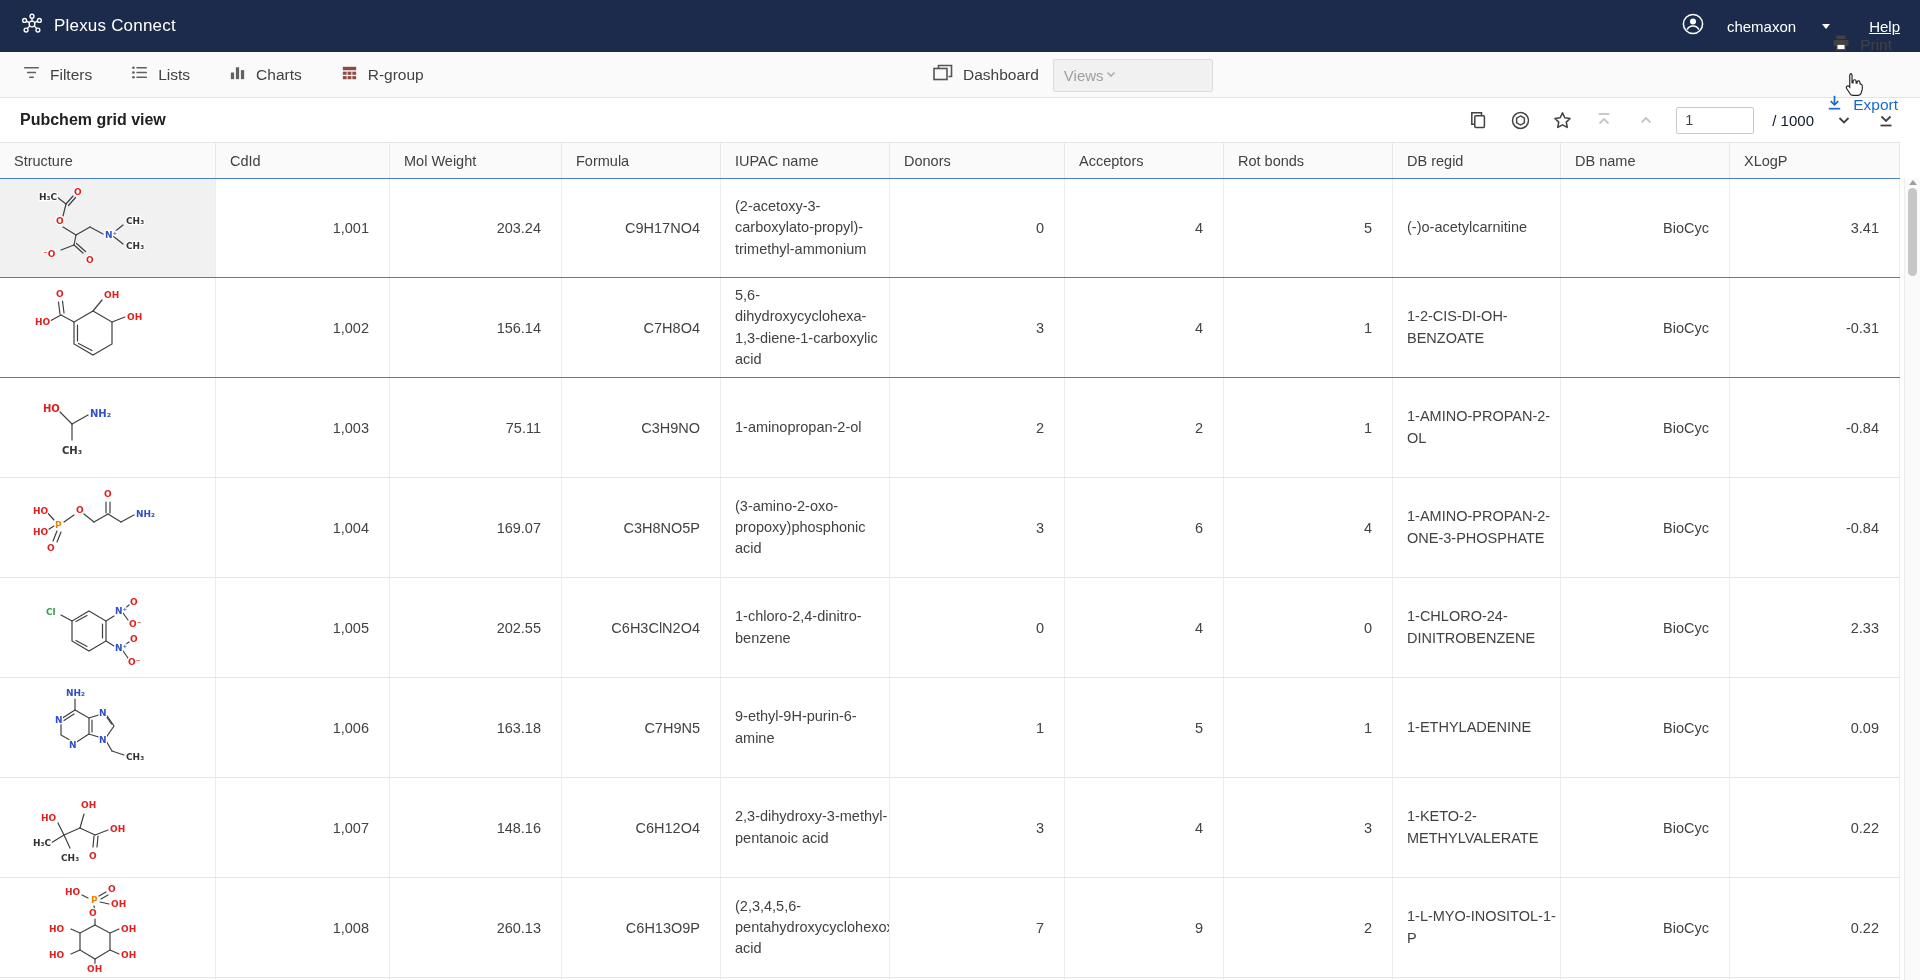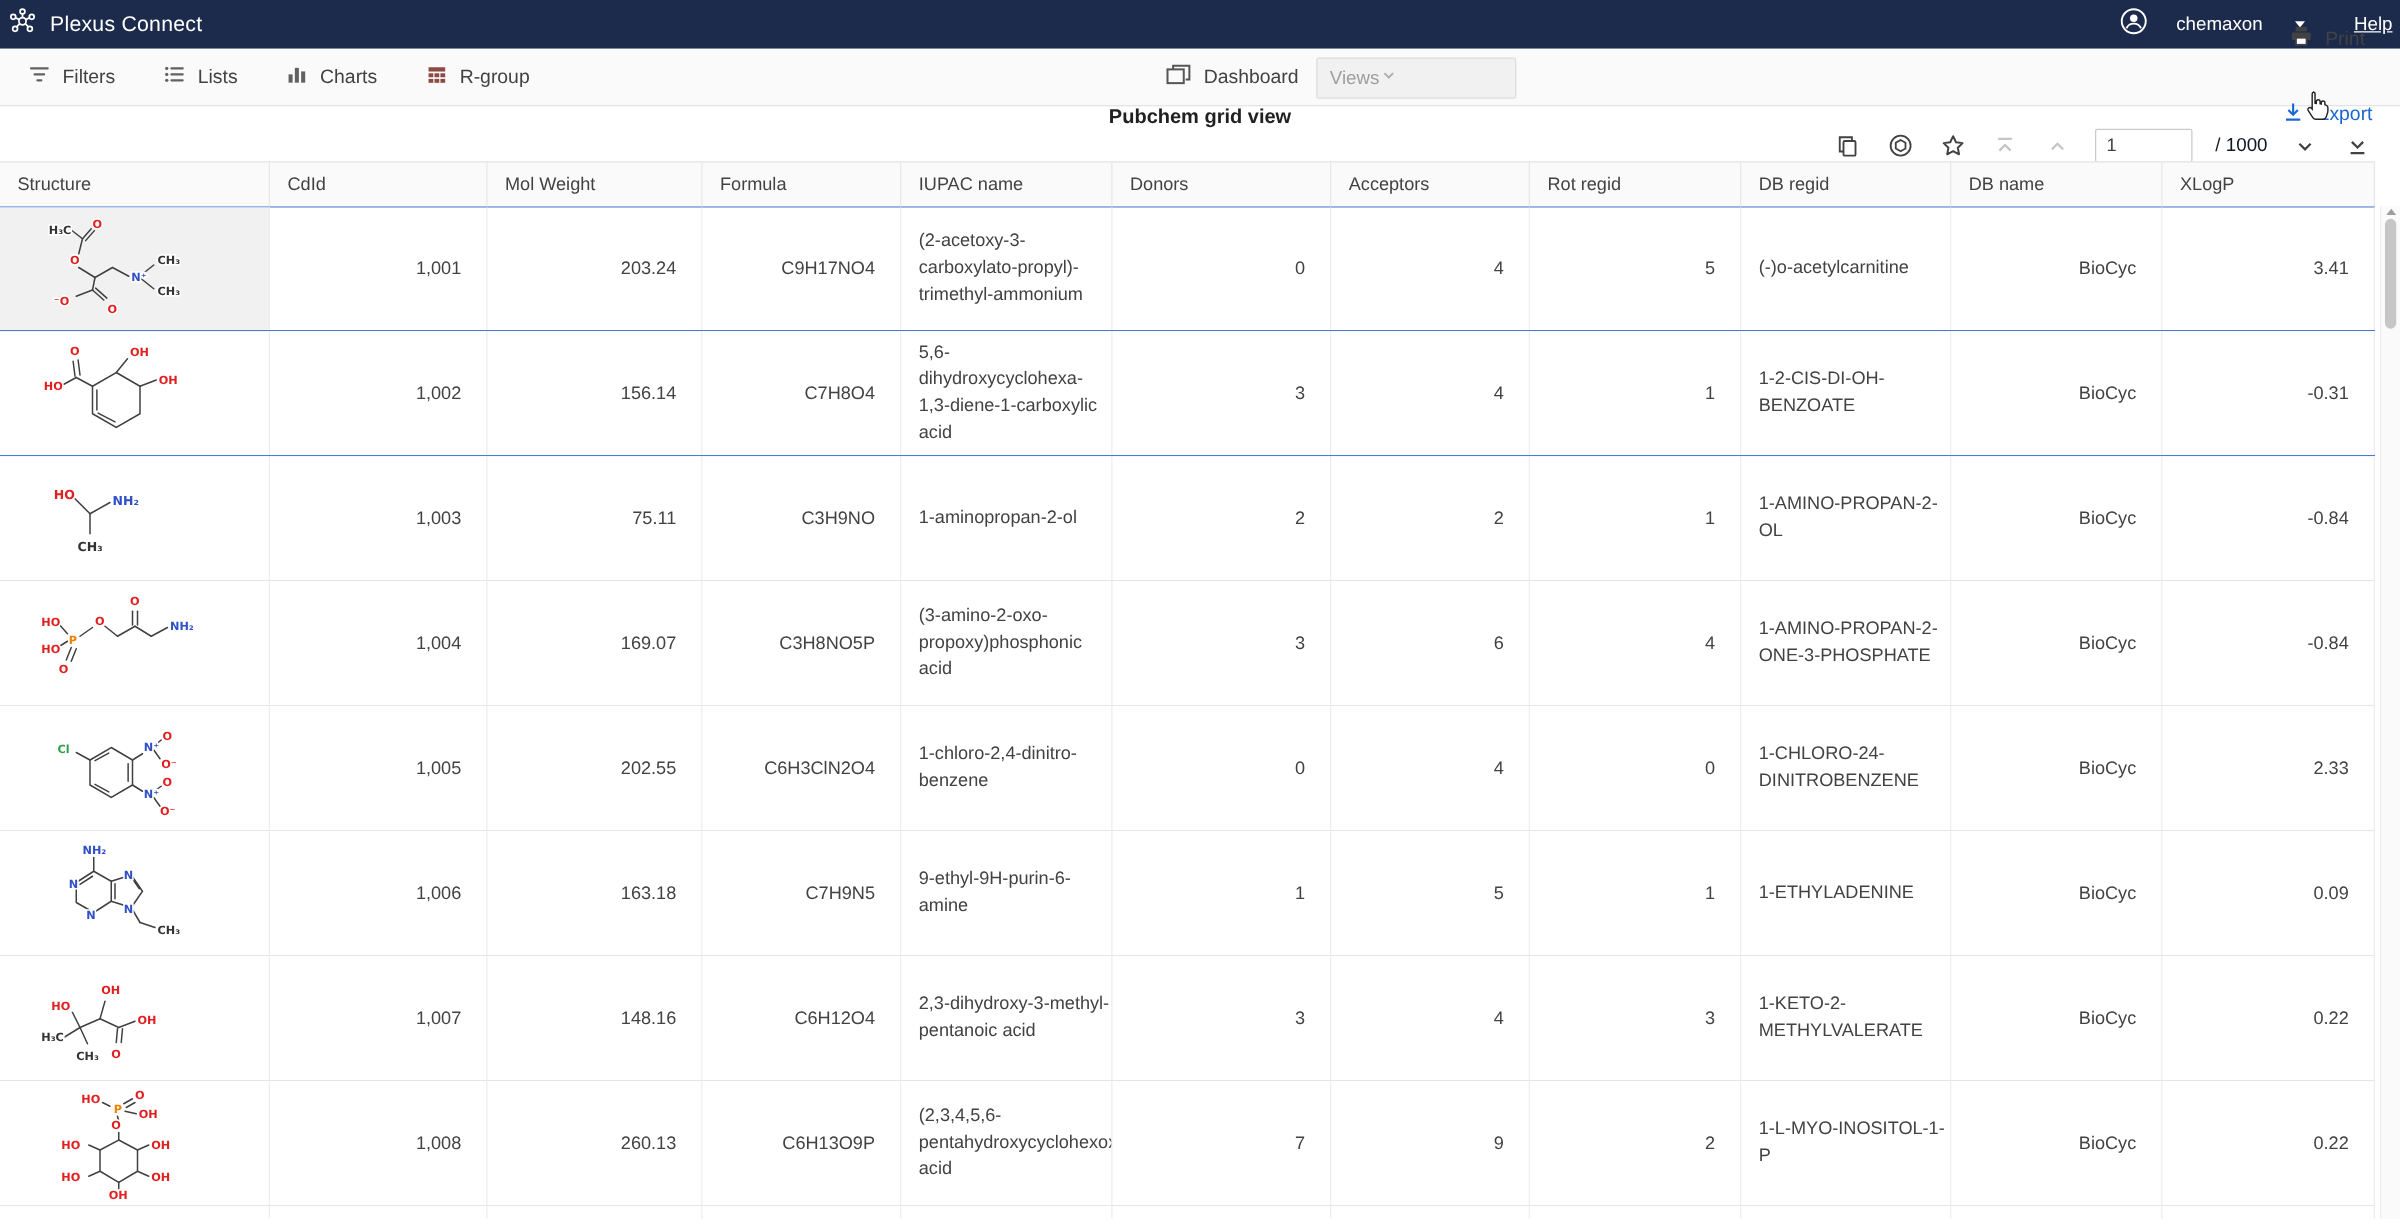--- a/index.html
+++ b/index.html
@@ -1,39 +1,39 @@
 <!DOCTYPE html>
 <html><head>
 <meta charset="utf-8">
 <style>
   * { box-sizing: border-box; margin: 0; padding: 0; }
   html,body { width:1920px; height:980px; overflow:hidden; background:#fff;
     font-family:"Liberation Sans","DejaVu Sans",sans-serif; color:#424242; }
 
   
-  .navbar { height:39px; background:#1c2b4c; display:flex; align-items:center; padding:0 6px; color:#fff; }
+  .navbar { height:52px; background:#1c2b4c; display:flex; align-items:center; padding:0 20px; color:#fff; }
   .nav-brand { display:flex; align-items:center; gap:10px; }
   .nav-title { font-size:17px; font-weight:400; letter-spacing:.2px; }
   .nav-right { margin-left:auto; display:flex; align-items:center; gap:23px; }
   .user-name { font-size:15px; }
   .caret-down { width:0; height:0; border-left:4.5px solid transparent; border-right:4.5px solid transparent; border-top:5px solid #fff; margin-left:3px; }
   .help-link { color:#fff; text-decoration:underline; font-size:15px; margin-left:16px; cursor:pointer; }
 
   
   .toolbar { position:relative; height:46px; background:#fafafa; border-bottom:1px solid #e4e4e4; display:flex; align-items:center; padding:0 22px; }
   .tb-left { display:flex; align-items:center; gap:38px; }
   .tb-btn { display:flex; align-items:center; gap:9px; font-size:15.5px; color:#424242; cursor:pointer; white-space:nowrap; }
   .tb-center { position:absolute; left:932px; top:0; height:46px; display:flex; align-items:center; gap:14px; }
   .views-select { width:160px; height:33px; background:#f1f1f1; border:1px solid #dcdcdc; border-radius:2px;
       display:flex; align-items:center; justify-content:flex-start; padding:0 10px; color:#9e9e9e; font-size:15px; cursor:default; }
   .tb-right { margin-left:auto; display:flex; align-items:center; gap:36px;flex-direction:column; }
   .export-btn { color:#1967d2; }
 
   
-  .view-header { height:44px; display:flex; align-items:center; padding:0 20px; background:#fff;flex-direction:column; }
+  .view-header { height:44px; display:flex; align-items:center; padding:0 20px; background:#fff; }
   .view-title { font-size:16px; font-weight:700; color:#212121; }
   .vh-right { margin-left:auto; display:flex; align-items:center; gap:18px; padding-right:2px; }
   .icon-btn { width:24px; height:24px; display:flex; align-items:center; justify-content:center; cursor:pointer; }
   .page-input { width:78px; height:27px; border:1px solid #c9c9c9; border-radius:2px; font-size:14.5px; padding:0 8px;
       color:#424242; font-family:inherit; }
   .page-total { font-size:15px; color:#0f172a; white-space:nowrap; }
 
   
   .table { position:relative; }
   .grid-cols { display:grid; grid-template-columns:216px 174px 172px 159px 169px 175px 159px 169px 168px 169px 170px; width:1900px; }
@@ -241,21 +241,21 @@
 <div class="table">
 
   <div class="thead grid-cols">
     <div class="th">Structure</div>
     <div class="th">CdId</div>
     <div class="th">Mol Weight</div>
     <div class="th">Formula</div>
     <div class="th">IUPAC name</div>
     <div class="th">Donors</div>
     <div class="th">Acceptors</div>
-    <div class="th">Rot regid</div>
+    <div class="th">Rot bonds</div>
     <div class="th">DB regid</div>
     <div class="th">DB name</div>
     <div class="th">XLogP</div>
   </div>
 
   <div class="tbody">
 
     <div class="trow grid-cols sel sel-top">
       <div class="td struct focus-cell">
         <svg width="150" height="90" viewBox="0 0 150 90">

